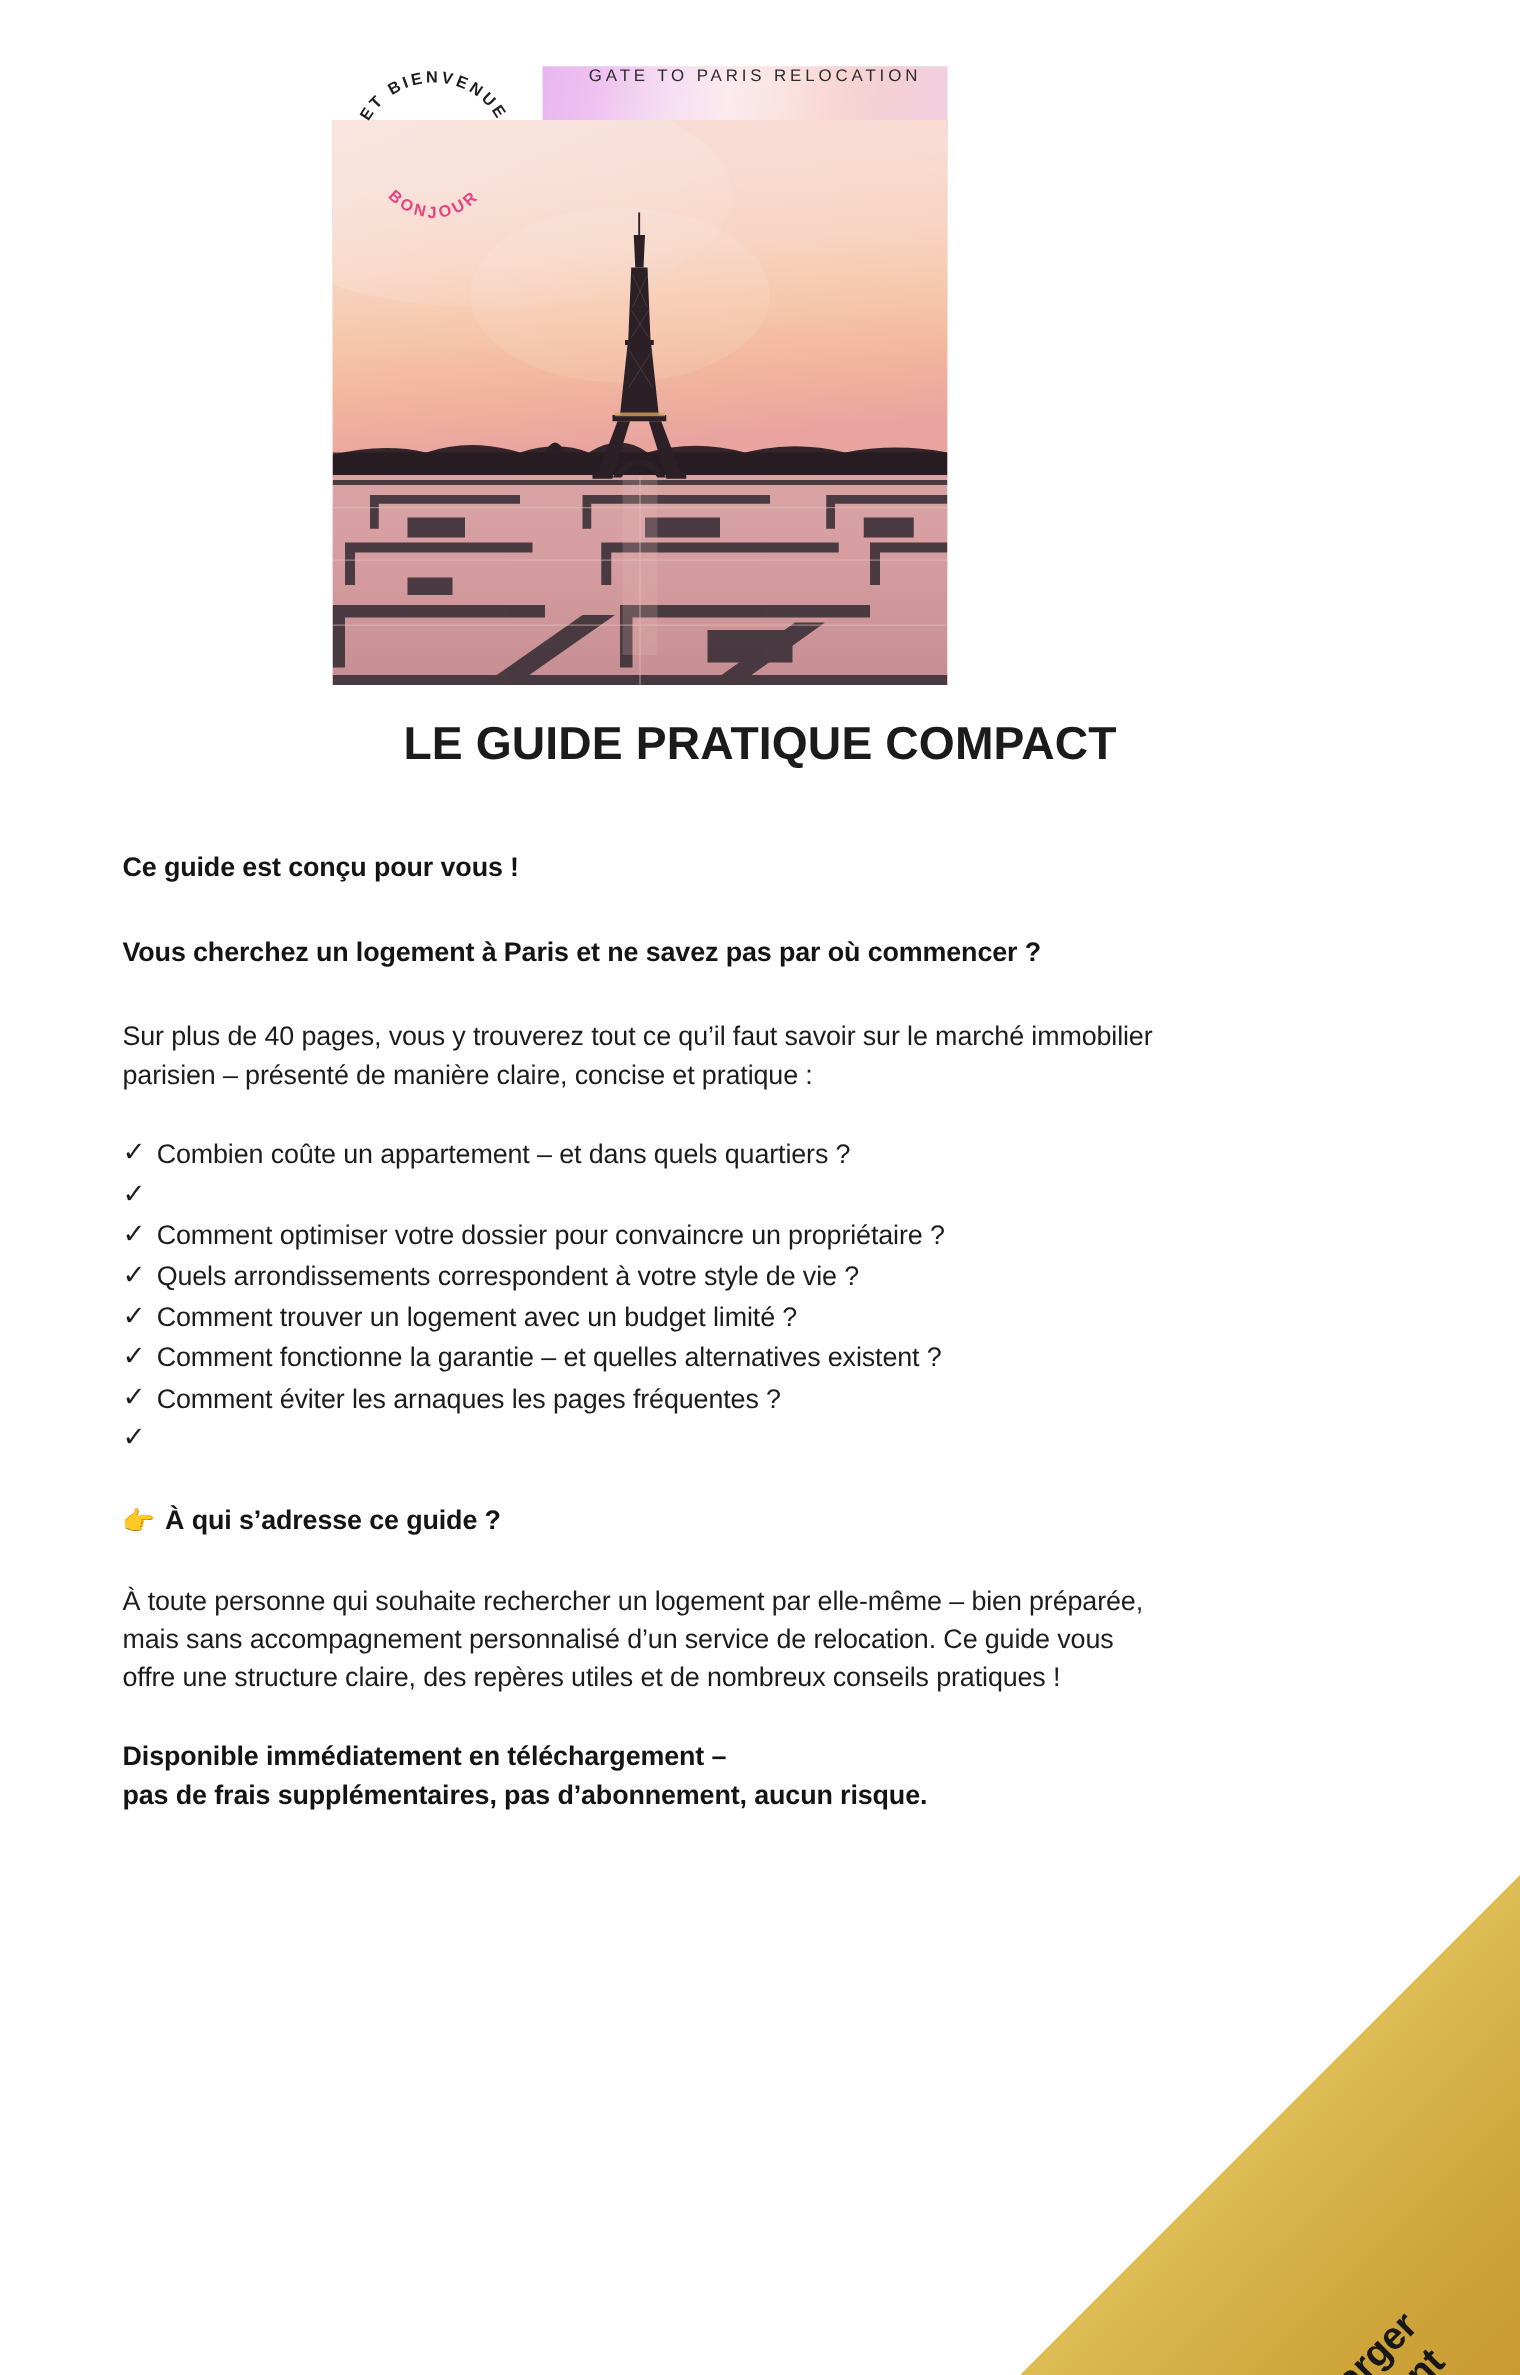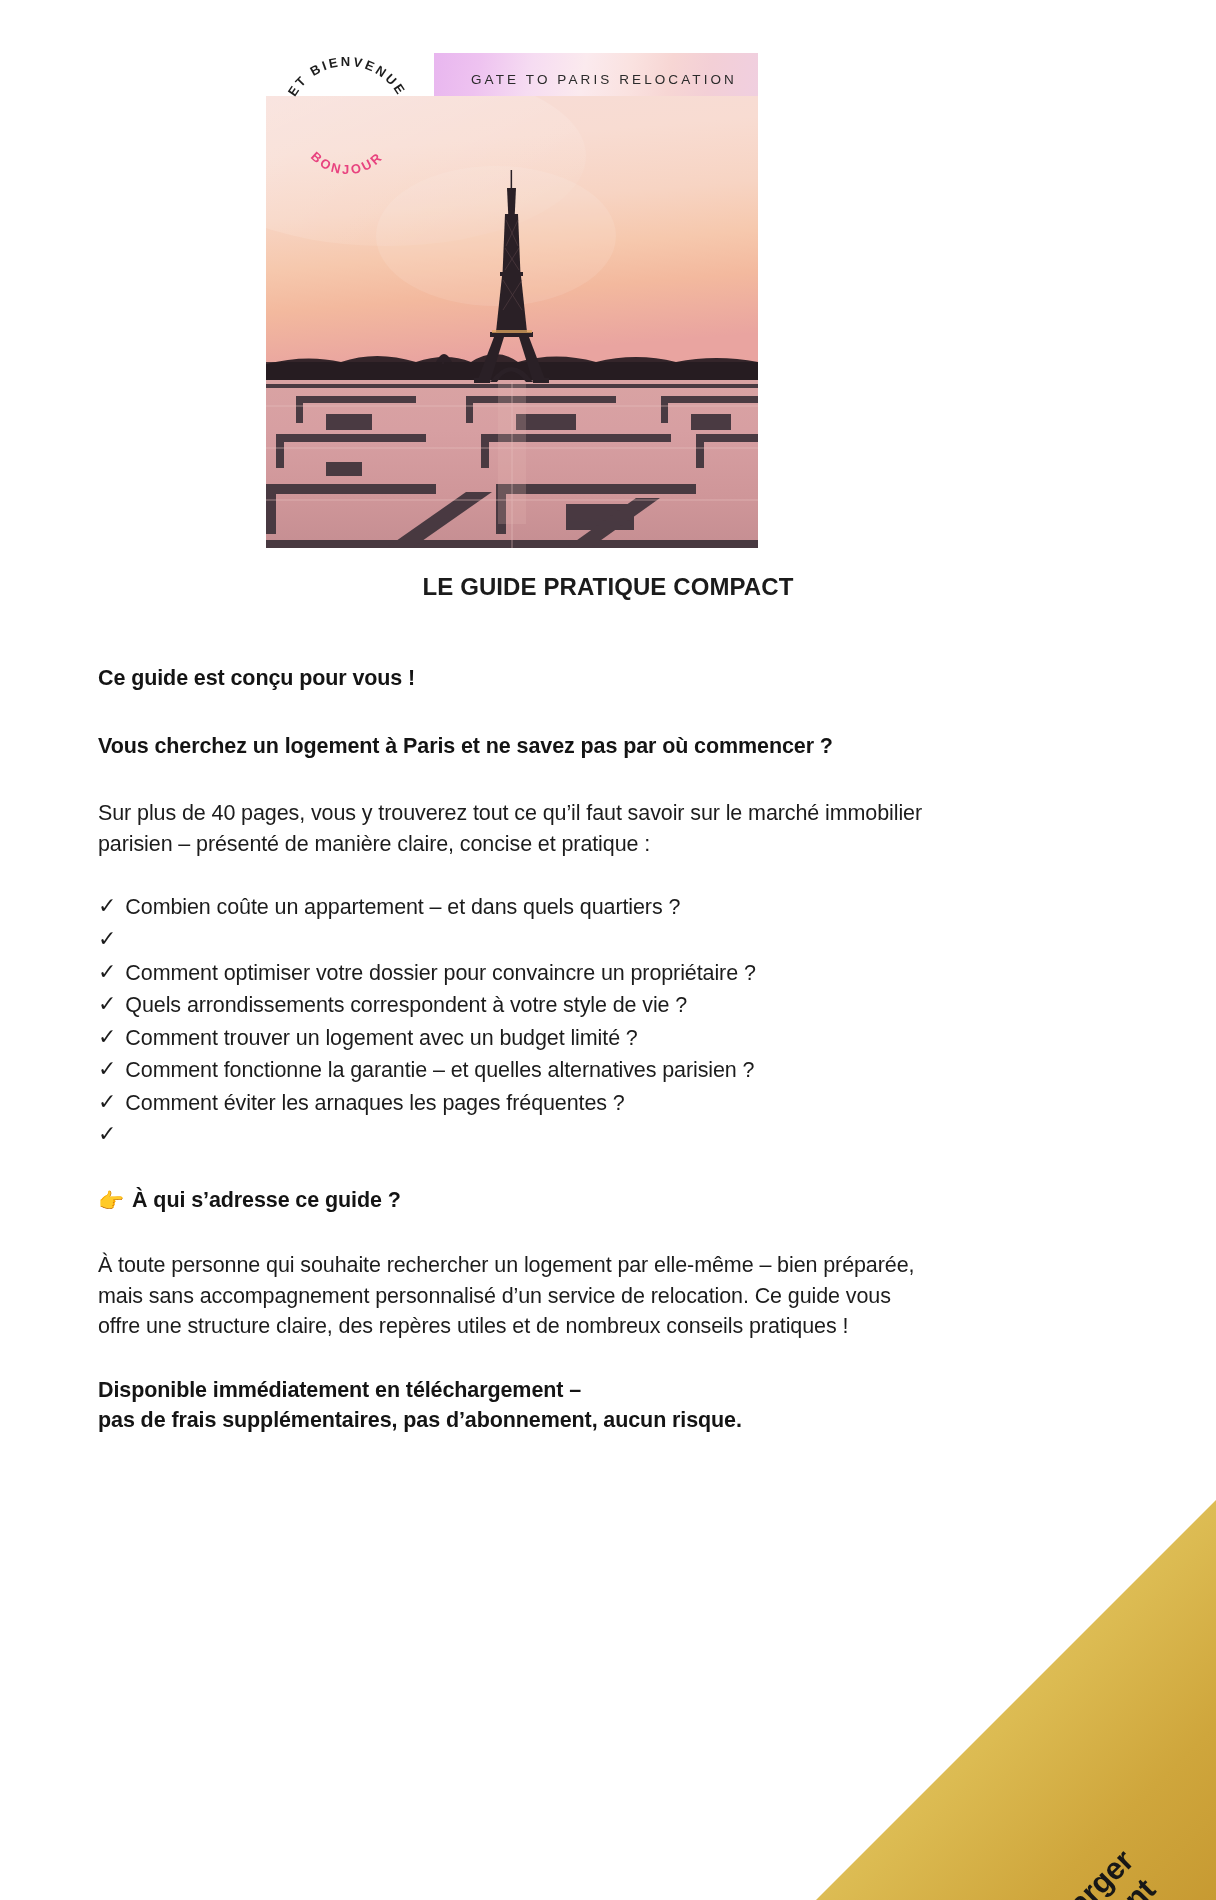--- a/index.html
+++ b/index.html
@@ -32,21 +32,20 @@
     background: linear-gradient(100deg,
         #e8b6ef 0%,
         #eec2f0 14%,
         #f6dcf2 30%,
         #fbeaee 46%,
         #fae2e0 60%,
         #f7d6d4 72%,
         #f3cfd6 84%,
         #f0cfe0 100%);
     display: flex;
-    align-items: center;
     justify-content: center;
     padding-left: 16px;
   }
   .brand-banner .brand-text {
     font-size: 13.5px;
     letter-spacing: 3.1px;
     color: #2b2b2b;
     font-weight: 400;
     white-space: nowrap;
   }
@@ -81,21 +80,21 @@
     text-align: center;
   }
   .title-line-1 {
     font-size: 27px;
     letter-spacing: 0.6px;
     color: #2b2b2b;
     font-weight: 400;
     line-height: 1.22;
   }
   .title-line-2 {
-    font-size: 24px;
+    font-size: 37px;
     letter-spacing: 0.1px;
     color: #1b1b1b;
     font-weight: 700;
     line-height: 1.22;
     margin-top: 1px;
   }
 
   
   .content {
     padding: 0 98px;
@@ -366,21 +365,21 @@
     <li>
       <span class="tick">✓</span>
       <span>Quels arrondissements correspondent à votre style de vie ?</span>
     </li>
     <li>
       <span class="tick">✓</span>
       <span>Comment trouver un logement avec un budget limité ?</span>
     </li>
     <li>
       <span class="tick">✓</span>
-      <span>Comment fonctionne la garantie – et quelles alternatives parisien ?</span>
+      <span>Comment fonctionne la garantie – et quelles alternatives existent ?</span>
     </li>
     <li>
       <span class="tick">✓</span>
       <span>Comment éviter les arnaques les pages fréquentes ?</span>
     </li>
     <li>
       <span class="tick">✓</span>
     </li>
   </ul>
 

